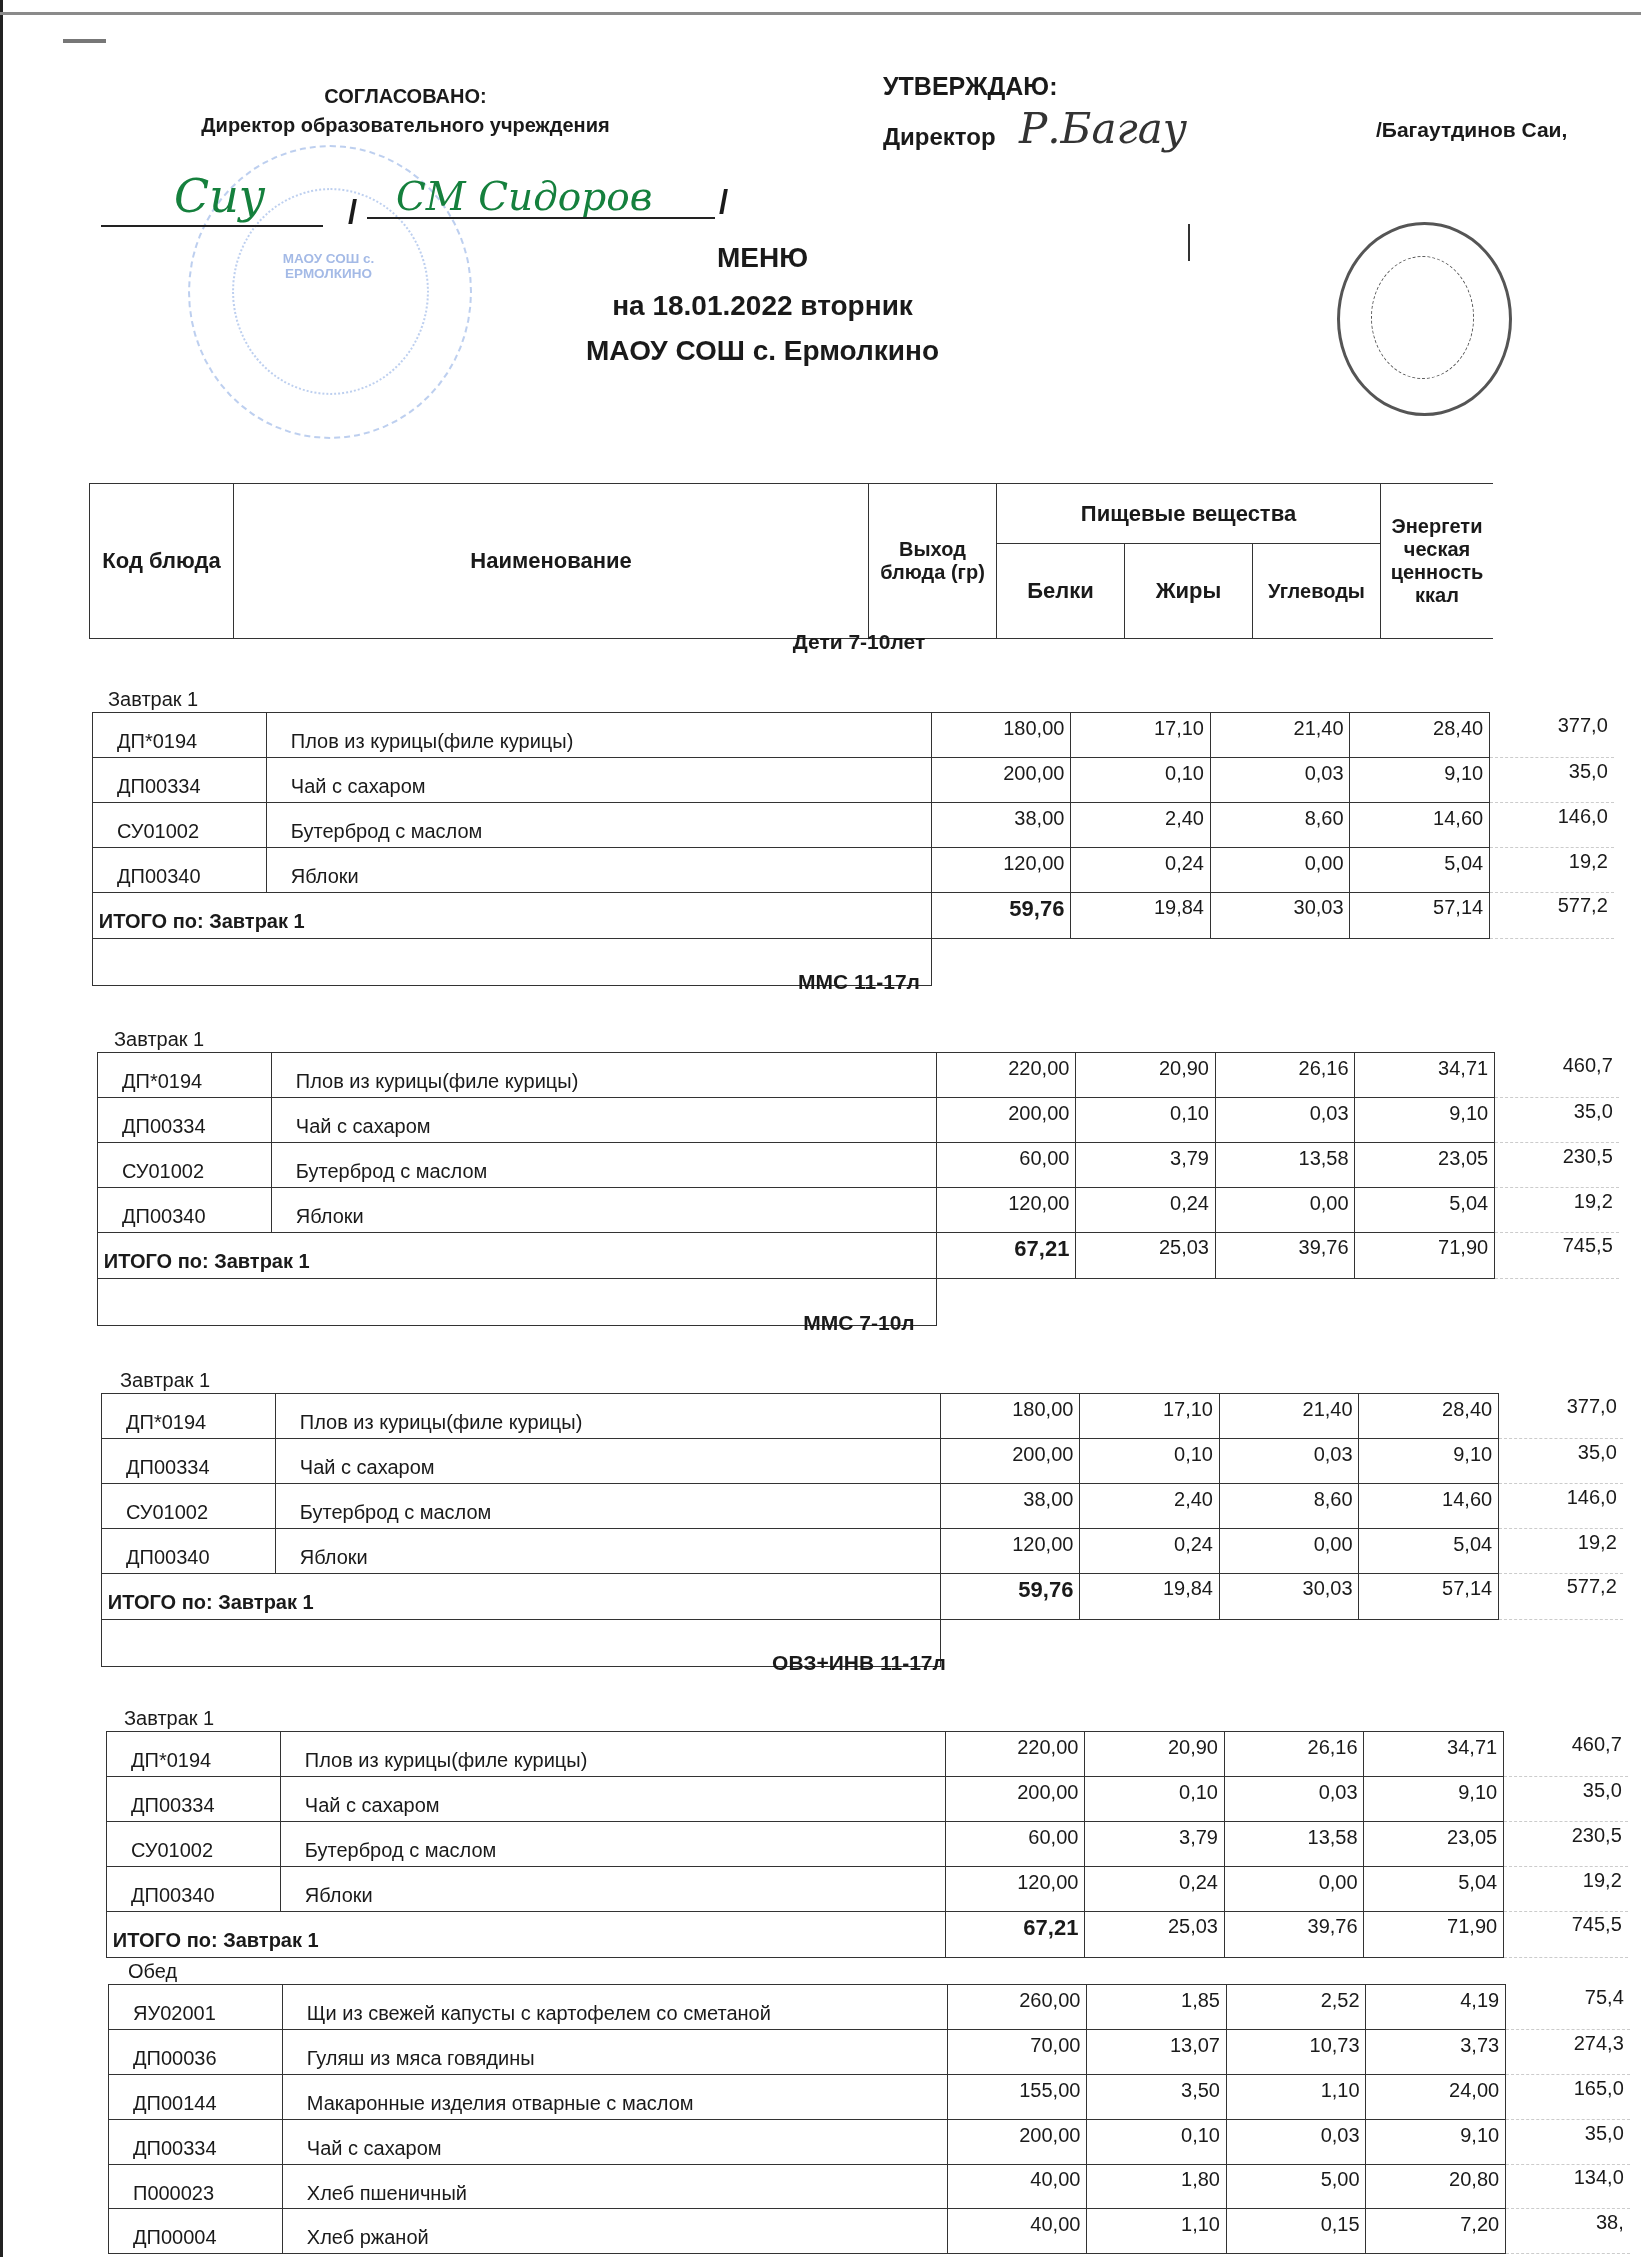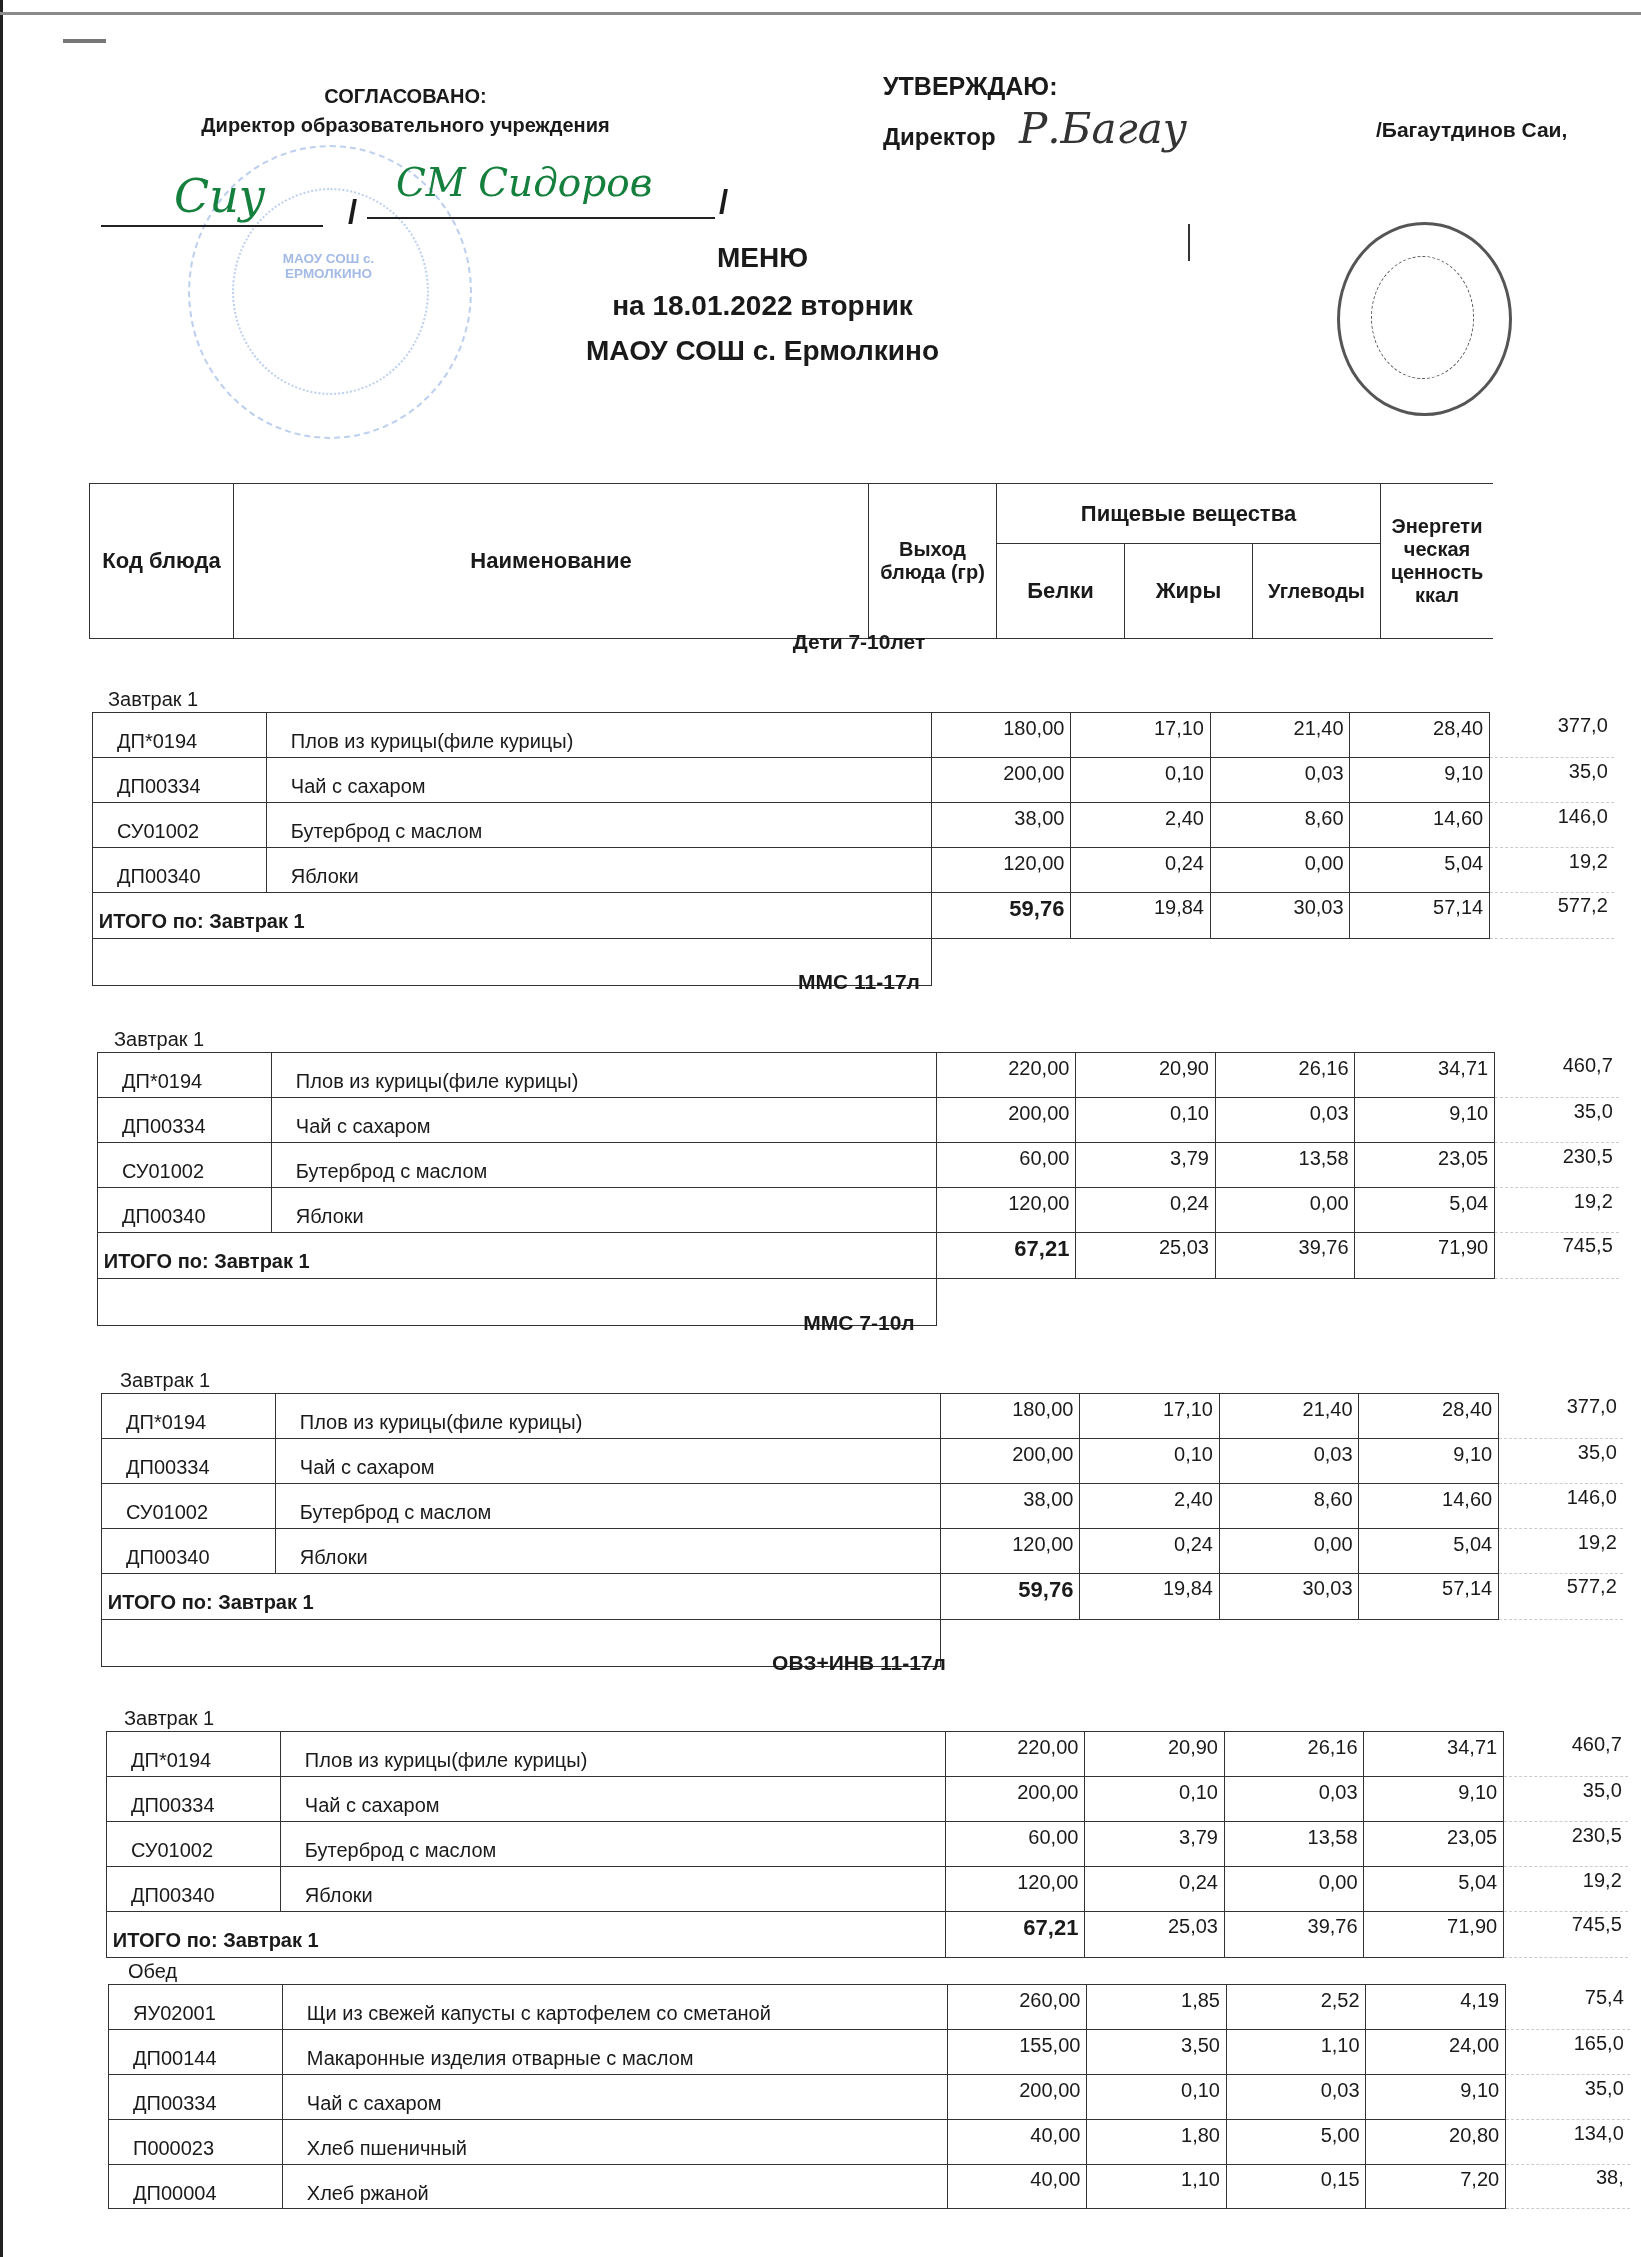--- a/index.html
+++ b/index.html
@@ -43,21 +43,21 @@
 <div class="topmark"></div>
 
 <div class="abs approve-left">
   <div>СОГЛАСОВАНО:</div>
   <div>Директор образовательного учреждения</div>
 </div>
 <div class="stamp-blue" style="left:188px;top:145px;width:280px;height:290px;"></div>
 <div class="stamp-blue" style="left:232px;top:188px;width:193px;height:203px;border-style:dotted;"></div>
 <div class="stamp-blue-text" style="left:261px;top:251px;width:135px;">МАОУ СОШ с. ЕРМОЛКИНО</div>
 <div class="handwriting" style="left:174px;top:169px;font-size:46px;">Сиу</div>
-<div class="handwriting" style="left:396px;top:160px;font-size:39px;">СМ Сидоров</div>
+<div class="handwriting" style="left:396px;top:174px;font-size:39px;">СМ Сидоров</div>
 <div class="sigline" style="left:101px;top:225px;width:222px;"></div>
 <div class="slash" style="left:348px;top:193px;">/</div>
 <div class="sigline" style="left:367px;top:217px;width:348px;"></div>
 <div class="slash" style="left:719px;top:183px;">/</div>
 
 <div class="abs approve-right-title">УТВЕРЖДАЮ:</div>
 <div class="abs approve-right-dir">Директор</div>
 <div class="handwriting" style="left:1019px;top:104px;font-size:42px;color:#333;">Р.Багау</div>
 <div class="abs approve-right-name">/Багаутдинов Саи,</div>
 <div class="abs" style="left:1188px;top:224px;width:1.9px;height:37px;background:#333;"></div>
@@ -308,20 +308,29 @@
       <tr>
     <td class="c-code txt">ЯУ02001</td>
     <td class="c-name txt">Щи из свежей капусты с картофелем со сметаной</td>
     <td class="c-w num">260,00</td>
     <td class="c-b num">1,85</td>
     <td class="c-j num">2,52</td>
     <td class="c-u num">4,19</td>
     <td class="c-e energy">75,4</td>
   </tr>
   <tr>
+    <td class="c-code txt">ДП00036</td>
+    <td class="c-name txt">Гуляш из мяса говядины</td>
+    <td class="c-w num">70,00</td>
+    <td class="c-b num">13,07</td>
+    <td class="c-j num">10,73</td>
+    <td class="c-u num">3,73</td>
+    <td class="c-e energy">274,3</td>
+  </tr>
+  <tr>
     <td class="c-code txt">ДП00144</td>
     <td class="c-name txt">Макаронные изделия отварные с маслом</td>
     <td class="c-w num">155,00</td>
     <td class="c-b num">3,50</td>
     <td class="c-j num">1,10</td>
     <td class="c-u num">24,00</td>
     <td class="c-e energy">165,0</td>
   </tr>
   <tr>
     <td class="c-code txt">ДП00334</td>

